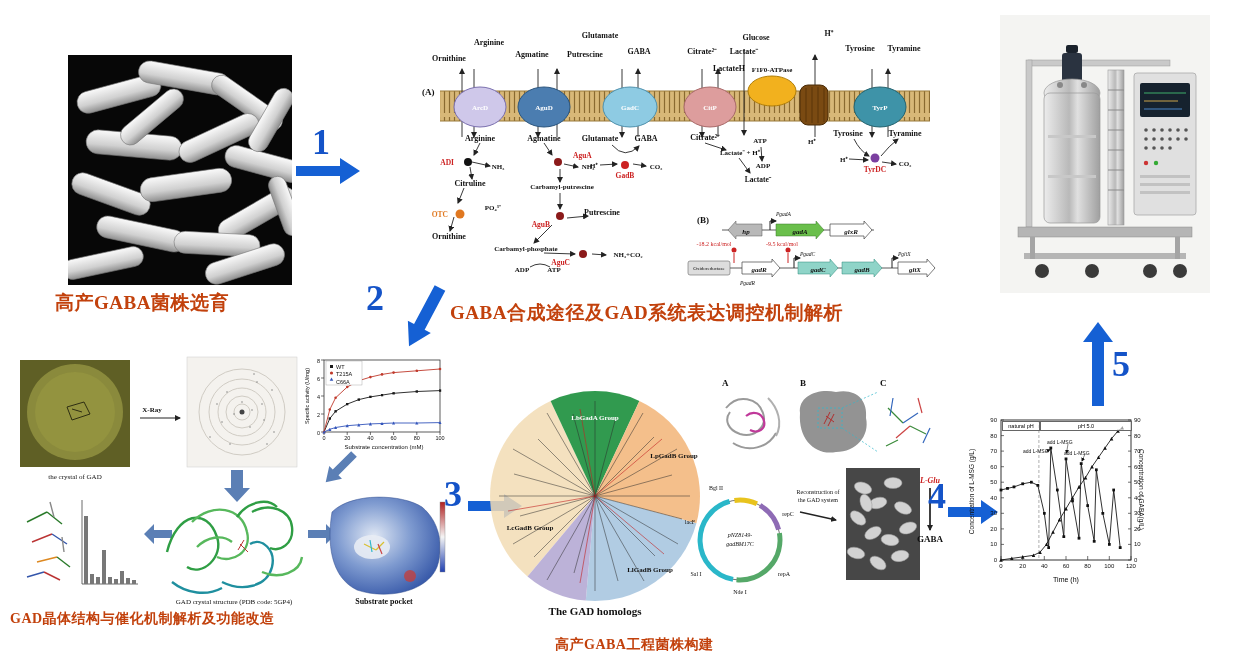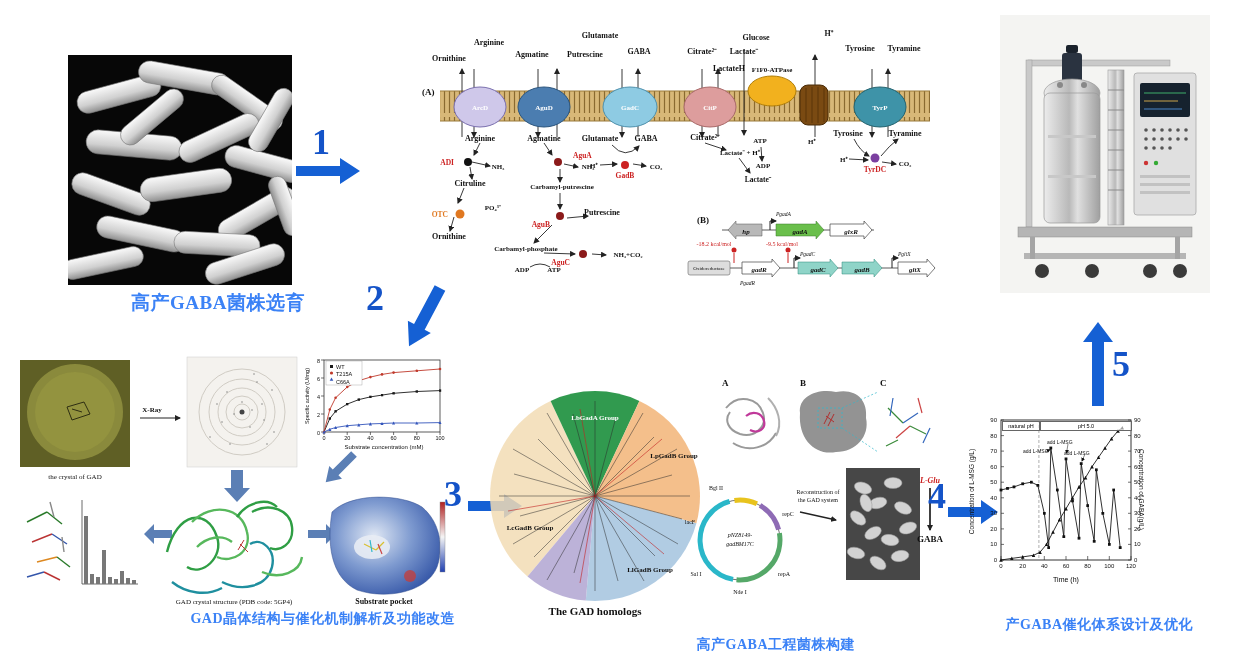--- a/index.html
+++ b/index.html
@@ -1,20 +1,20 @@
 <!DOCTYPE html>
 <html><head>
 <meta charset="utf-8">
 <style>
   html,body{margin:0;padding:0;background:#fff;}
   .page{position:relative;width:1243px;height:651px;background:#fff;overflow:hidden;
         font-family:"Liberation Sans",sans-serif;}
   .panel{position:absolute;}
   .cap{position:absolute;font-family:"Liberation Serif",serif;font-weight:700;
-       font-size:19px;color:#3b82f6;text-align:right;letter-spacing:0.5px;}
+       font-size:19px;color:#c2410c;text-align:left;letter-spacing:0.5px;}
   .cap.sm{font-size:14px;}
   .stepnum{position:absolute;font-family:"Liberation Serif",serif;font-weight:700;
            font-size:36px;color:#1453c8;line-height:1;}
   svg text{font-family:"Liberation Serif",serif;fill:#111;}
   .f5{font-size:5px}.f55{font-size:5.5px}.f6{font-size:6px}
   .f7{font-size:7px}.f75{font-size:7.5px}.f8{font-size:8px}.f9{font-size:9px}.f11{font-size:11px}
   .b{font-weight:bold}.i{font-style:italic}
   .red{fill:#cc2222}.org{fill:#e07820}.wh{fill:#fff}
   .mid{text-anchor:middle}.end{text-anchor:end}
   .sans{font-family:"Liberation Sans",sans-serif}
@@ -250,20 +250,21 @@
         <polygon points="450,237 482,237 482,234 490,243 482,252 482,249 450,249" fill="#8fd4c8" stroke="#2a8a7a" stroke-width="0.5"></polygon>
         <text x="426" y="247" class="f7 b i mid">gadC</text>
         <text x="470" y="247" class="f7 b i mid">gadB</text>
         <path d="M500,243 V233 H506" stroke="#222" stroke-width="1" fill="none" marker-end="url(#ah)"></path>
         <text x="506" y="231" class="f55 i">PgltX</text>
         <polygon points="506,237 535,237 535,234 543,243 535,252 535,249 506,249" fill="#ffffff" stroke="#444" stroke-width="0.7"></polygon>
         <text x="523" y="247" class="f7 b i mid">gltX</text>
       </g>
     </svg>
   </div>
+  <div class="cap" style="left:450px;top:300px;width:490px">GABA合成途径及GAD系统表达调控机制解析</div>
 
   <div class="panel" style="left:1000px;top:15px;width:210px;height:278px">
     <svg width="210" height="278" viewBox="0 0 210 278">
       <defs>
         <linearGradient id="steelG" x1="0" y1="0" x2="1" y2="0">
           <stop offset="0" stop-color="#ececec"></stop>
             <stop offset="0.45" stop-color="#b9b9b9"></stop>
           <stop offset="0.6" stop-color="#e0e0e0"></stop>
             <stop offset="1" stop-color="#9f9f9f"></stop>
         </linearGradient>
@@ -667,20 +668,19 @@
         <span>100</span>
         <span>120</span>
       </div>
     <div style="position:absolute;left:73px;top:184px;width:60px;text-align:center;font-size:7px;font-family:'Liberation Sans',sans-serif">Time (h)</div>
     <div class="regionbox" style="left:39px;top:29px;width:36px">natural pH</div>
     <div class="regionbox" style="left:77px;top:29px;width:90px">pH 5.0</div>
     <span class="addmsg" style="left:60px;top:56px">add L-MSG</span>
     <span class="addmsg" style="left:84px;top:47px">add L-MSG</span>
     <span class="addmsg" style="left:101px;top:58px">add L-MSG</span>
   </div>
-  <div class="cap sm" style="left:948px;top:616px;width:245px">产GABA催化体系设计及优化</div>
 
   <div class="stepnum" style="left:1112px;top:346px">5</div>
   <svg class="panel" style="left:1083px;top:322px" width="30" height="84">
     <polygon points="15,0 30,20 21,20 21,84 9,84 9,20 0,20" fill="#1560d4"></polygon>
   </svg>
 
 </div>
 
 </body></html>

